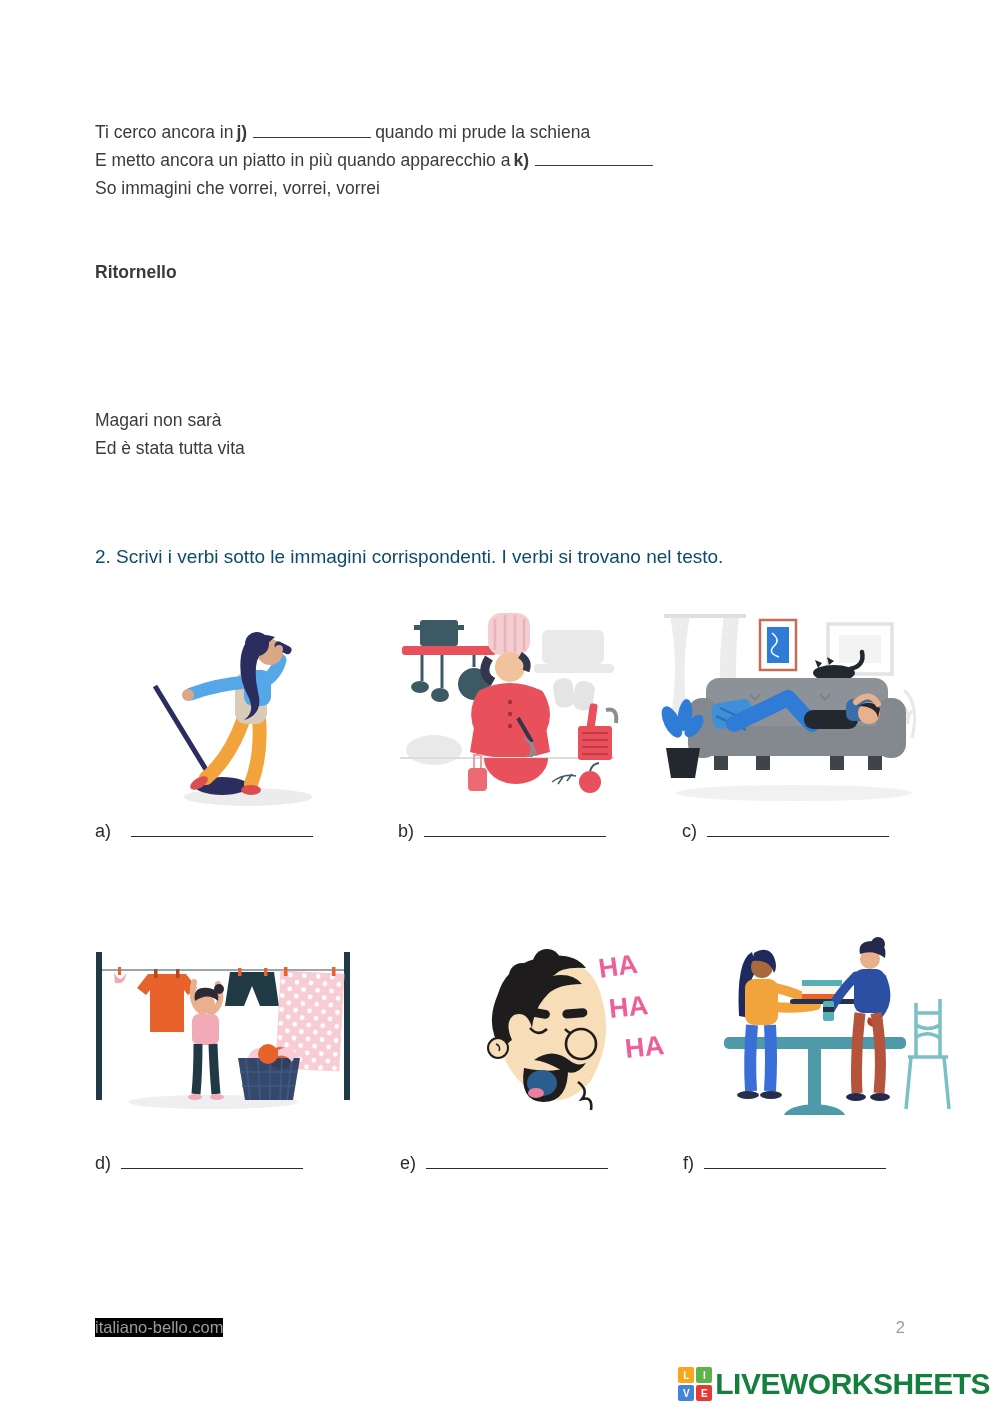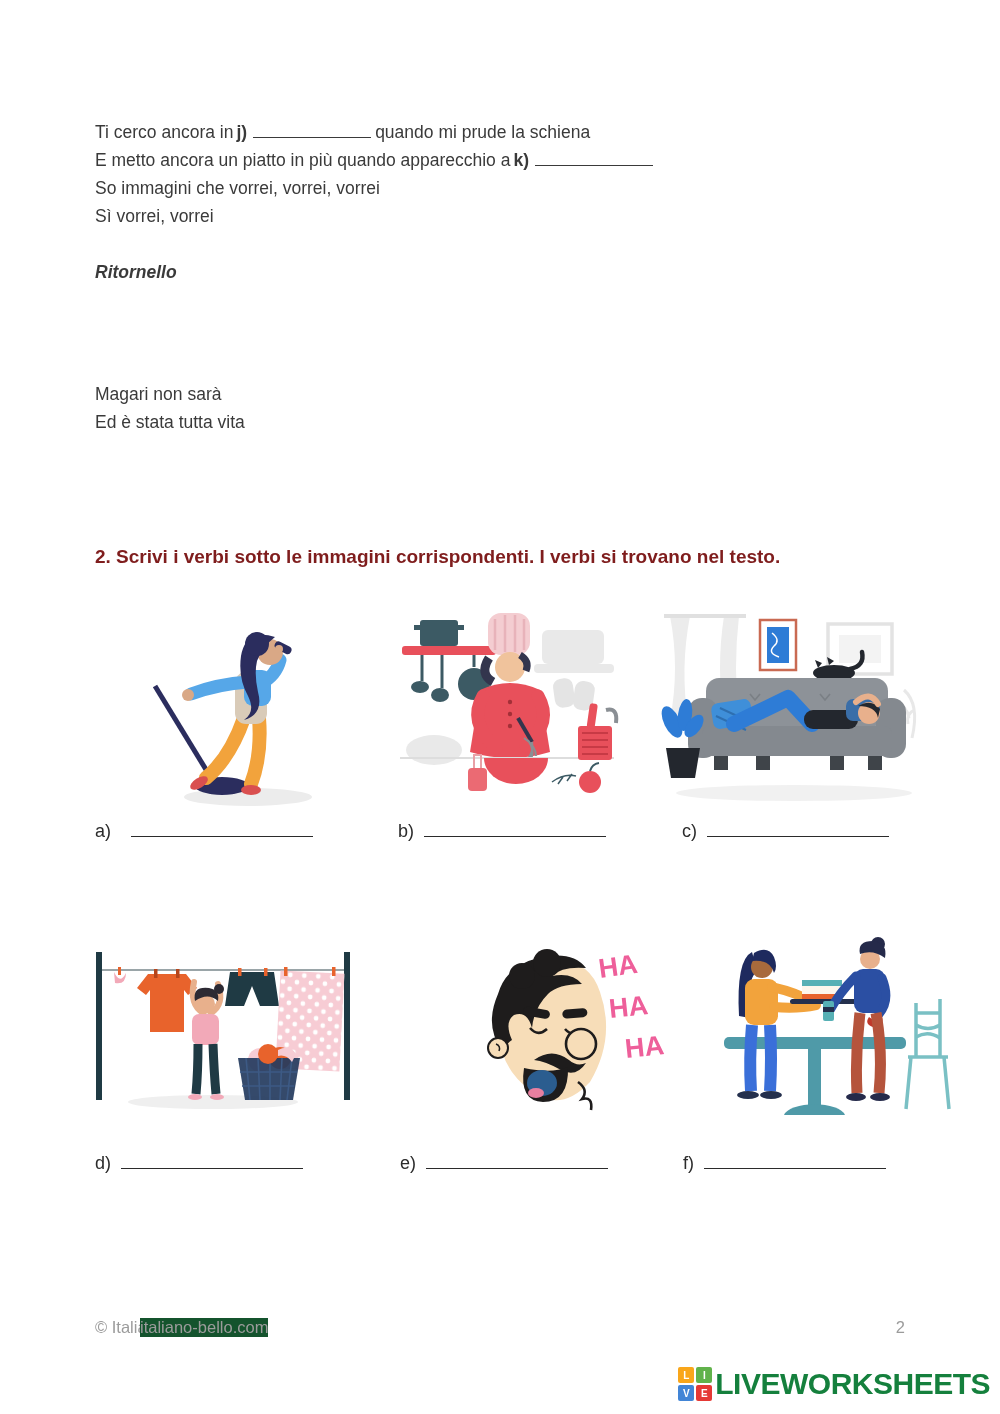--- a/index.html
+++ b/index.html
@@ -5,56 +5,55 @@
   * { margin:0; padding:0; box-sizing:border-box; }
   html,body { background:#ffffff; }
   body { font-family:"Liberation Sans", sans-serif; }
   .page { position:relative; width:1000px; height:1414px; background:#fff; overflow:hidden;padding-left:23px; }
 
   .textblock { position:absolute; left:95px; color:#3a3a3a; font-size:17.5px; line-height:28px; }
   .bold-letter { font-weight:bold; margin:0 2px 0 3px; }
   .inline-blank { display:inline-block; width:118px; height:15px; border-bottom:1.6px solid #3a3a3a; margin:0 4px; vertical-align:baseline; }
   .ritornello { font-weight:bold; }
 
-  .heading { position:absolute; left:95px; top:546px; font-size:19px; font-weight:bold; color:#7f1d1d; }
+  .heading { position:absolute; left:95px; top:546px; font-size:19px; font-weight:normal; color:#0c4a6e; }
 
   .img-cell { position:absolute; }
   .img-cell svg { display:block; width:100%; height:100%; }
 
   .answer { position:absolute; font-size:18px; color:#2b2b2b; white-space:nowrap; }
   .alabel { display:inline-block; }
   .aline { display:inline-block; width:182px; height:17px; border-bottom:1.7px solid #2b2b2b; margin-left:10px; }
   .aline.wide-gap { margin-left:20px; }
 
   .footer { position:absolute; left:95px; top:1318px; width:810px; display:flex; justify-content:space-between; color:#9b9b9b; font-size:16.5px; }
   .footer .center { position:absolute; left:0; right:0; text-align:left; }
   .footer .pagenum { position:relative; z-index:1; background:#fff; }
-  .footer .site { position:relative; z-index:1; background:#14532d;margin-left:45px; }
+  .footer .site { position:relative; z-index:1; background:#000000; }
 
   .lws-logo { position:absolute; top:1367px; right:10px; display:flex; align-items:center; }
   .lws-squares { display:grid; grid-template-columns:16px 16px; grid-template-rows:16px 16px; gap:2px; margin-right:3px; }
   .lws-sq { display:flex; align-items:center; justify-content:center; color:#fff; font-size:10px; font-weight:bold; border-radius:2px; }
   .lws-text { font-size:30px; font-weight:bold; color:#15803d; letter-spacing:-0.5px; }
 </style>
 </head>
 <body>
 
 <div class="page">
 
   <div class="textblock" style="top:118px;">
     <div><span>Ti cerco ancora in</span><span class="bold-letter">j)</span><span class="inline-blank"></span><span>quando mi prude la schiena</span></div>
     <div><span>E metto ancora un piatto in più quando apparecchio a</span><span class="bold-letter">k)</span><span class="inline-blank"></span></div>
     <div>So immagini che vorrei, vorrei, vorrei</div>
-    <div>Sì vorrei, vorrei</div>
-  </div>
-
-  <div class="textblock ritornello" style="top:258px;font-style:italic;">Ritornello</div>
-
-
-  <div class="textblock" style="top:380px;">
+  </div>
+
+  <div class="textblock ritornello" style="top:258px;">Ritornello</div>
+
+
+  <div class="textblock" style="top:406px;">
     <div>Magari non sarà</div>
     <div>Ed è stata tutta vita</div>
   </div>
 
   <div class="heading">2. Scrivi i verbi sotto le immagini corrispondenti. I verbi si trovano nel testo.</div>
 
   <div class="img-cell" style="left:98px; top:600px; width:285px; height:215px;">
     <svg viewBox="0 0 285 215">
       <ellipse cx="150" cy="197" rx="64" ry="9" fill="#ececec"></ellipse>
       <line x1="57" y1="86" x2="118" y2="186" stroke="#2b2d5e" stroke-width="5"></line>

